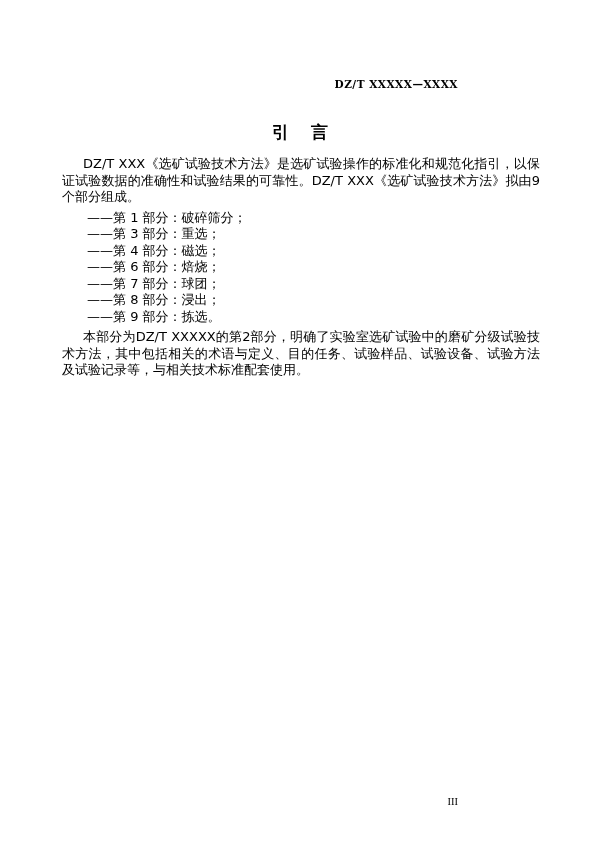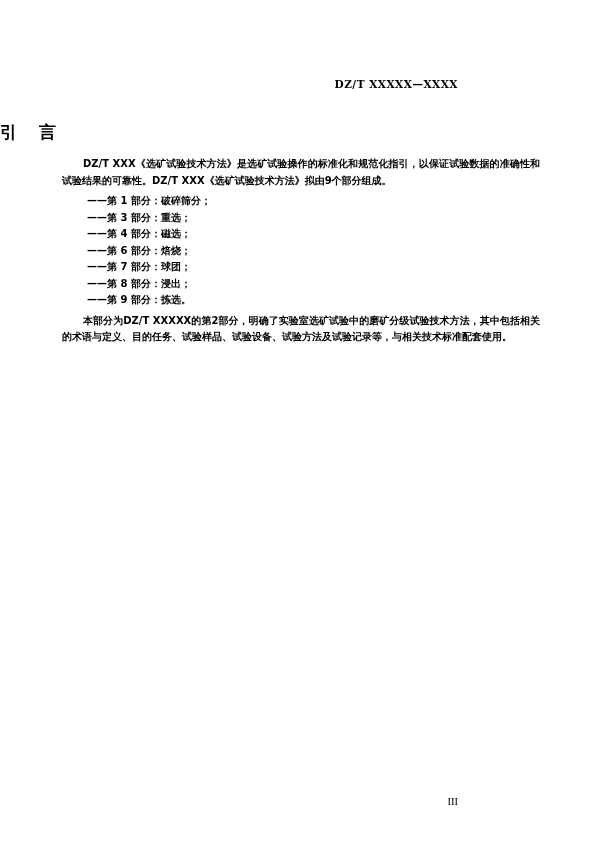--- a/index.html
+++ b/index.html
@@ -32,37 +32,37 @@
     font-weight: bold;
     letter-spacing: 0.5px;
     font-family: "DejaVu Serif", "Liberation Serif", serif;
     white-space: nowrap;
   }
   .title {
     position: absolute;
     top: 115px;
     left: 0;
     width: 600px;
+    text-align: center;
     font-size: 17px;
     font-weight: bold;
     font-family: "DejaVu Sans", "Liberation Sans", sans-serif;
   }
   .title .gap {
     display: inline-block;
     width: 22px;
   }
   .content {
     position: absolute;
     top: 150px;
     left: 62px;
     width: 478px;
-    font-size: 10px;
+    font-size: 13px;
     line-height: 16.5px;
     text-align: justify;
-    font-weight: bold;
   }
   .para {
     text-indent: 21px;
     margin: 0 0 1px 0;
     line-height: 16.5px;
   }
   .part-list {
     margin: 4px;
     padding: 0;
     list-style: none;

